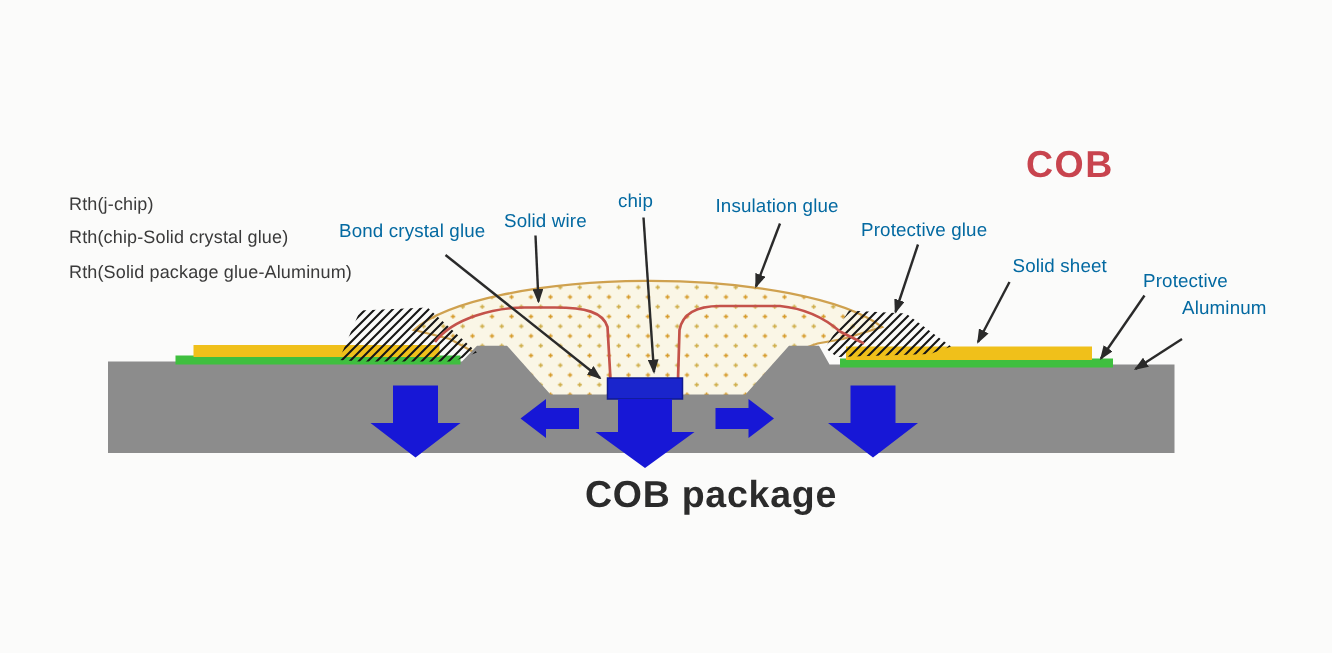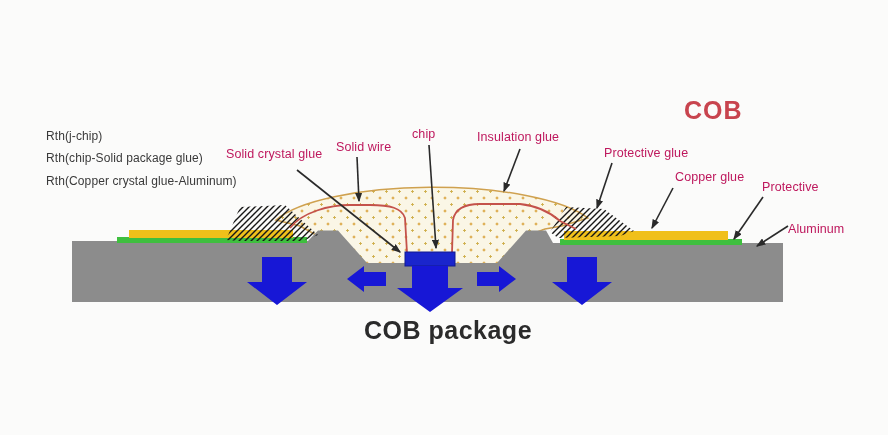--- a/index.html
+++ b/index.html
@@ -4,30 +4,30 @@
 <style>
   html,body{margin:0;padding:0;}
   body{
     width:888px;height:435px;overflow:hidden;position:relative;
     background:#fbfbfa;
     font-family:"Liberation Sans", sans-serif;
   }
   .stage{position:absolute;left:0;top:0;width:888px;height:328px;}
   svg.diagram{position:absolute;left:0;top:0;}
   .lbl{
-    position:absolute;color:#be185d;font-size:12.5px;line-height:14px;
+    position:absolute;color:#0369a1;font-size:12.5px;line-height:14px;
     white-space:nowrap;letter-spacing:.1px;
   }
   .rth{font-size:12px;color:#3a3a3a;}
   .cob-title{
     position:absolute;left:684px;top:96px;
     font-size:25px;font-weight:bold;letter-spacing:1px;
   }
   .caption{
-    position:absolute;left:338px;top:316px;width:220px;text-align:center;
+    position:absolute;left:338px;top:316px;width:220px;text-align:right;
     font-size:25px;font-weight:bold;color:#2b2b2b;letter-spacing:.5px;
   }
 </style>
 </head>
 <body>
 
 <div class="stage">
 
   <svg class="diagram" width="888" height="435" viewBox="0 0 888 435">
     <defs>
@@ -75,29 +75,29 @@
       <line x1="429" y1="145" x2="436" y2="248" marker-end="url(#ah)"></line>
       <line x1="520" y1="149" x2="504" y2="191" marker-end="url(#ah)"></line>
       <line x1="612" y1="163" x2="597" y2="208" marker-end="url(#ah)"></line>
       <line x1="673" y1="188" x2="652" y2="228" marker-end="url(#ah)"></line>
       <line x1="763" y1="197" x2="734" y2="239" marker-end="url(#ah)"></line>
       <line x1="788" y1="226" x2="757" y2="246" marker-end="url(#ah)"></line>
     </g>
   </svg>
 
   <div class="lbl rth" style="left:46px;top:129px">Rth(j-chip)</div>
-  <div class="lbl rth" style="left:46px;top:151px">Rth(chip-Solid package glue)</div>
-  <div class="lbl rth" style="left:46px;top:174px">Rth(Copper crystal glue-Aluminum)</div>
+  <div class="lbl rth" style="left:46px;top:151px">Rth(chip-Solid crystal glue)</div>
+  <div class="lbl rth" style="left:46px;top:174px">Rth(Solid package glue-Aluminum)</div>
 
-  <div class="lbl" style="left:226px;top:147px">Solid crystal glue</div>
+  <div class="lbl" style="left:226px;top:147px">Bond crystal glue</div>
   <div class="lbl" style="left:336px;top:140px">Solid wire</div>
   <div class="lbl" style="left:412px;top:127px">chip</div>
   <div class="lbl" style="left:477px;top:130px">Insulation glue</div>
-  <div class="lbl" style="left:604px;top:146px">Protective glue</div>
-  <div class="lbl" style="left:675px;top:170px">Copper glue</div>
+  <div class="lbl" style="left:574px;top:146px">Protective glue</div>
+  <div class="lbl" style="left:675px;top:170px">Solid sheet</div>
   <div class="lbl" style="left:762px;top:180px">Protective</div>
-  <div class="lbl" style="left:788px;top:222px">Aluminum</div>
+  <div class="lbl" style="left:788px;top:198px">Aluminum</div>
 
   <div class="cob-title" style="color:#c8444e">COB</div>
 
   <div class="caption">COB package</div>
 
 </div>
 
 </body></html>

